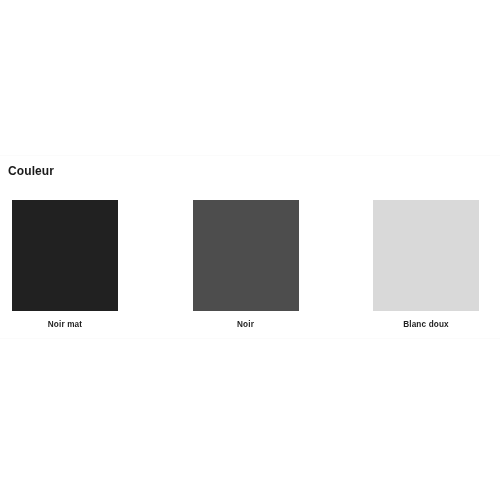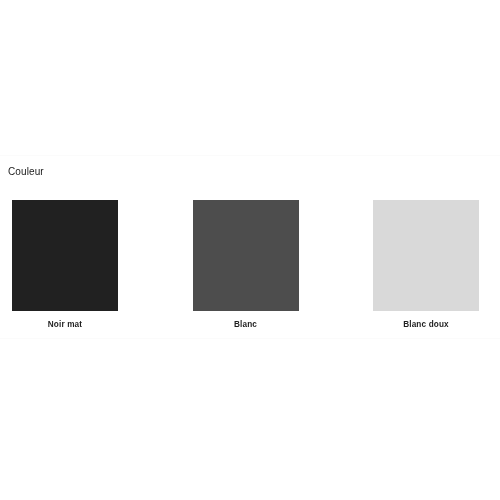--- a/index.html
+++ b/index.html
@@ -27,22 +27,22 @@
     background: #ffffff;
     border-top: 1px solid #fbfbfb;
     border-bottom: 1px solid #fbfbfb;
   }
 
   
   .option-title {
     position: absolute;
     left: 8px;
     top: 8px;
-    font-size: 10px;
-    font-weight: normal;
+    font-size: 12px;
+    font-weight: bold;
     color: #1a1a1a;
     letter-spacing: 0.1px;
     line-height: 15px;
     white-space: nowrap;
   }
 
   
   .swatch-row {
     position: absolute;
     left: 12px;
@@ -87,21 +87,21 @@
 
   <div class="swatch-row">
 
     <div class="swatch-item">
       <span class="swatch-chip" style="background: rgb(33, 33, 33);"></span>
       <span class="swatch-label" style="color: rgb(31, 31, 31);">Noir mat</span>
     </div>
 
     <div class="swatch-item">
       <span class="swatch-chip" style="background: rgb(77, 77, 77);"></span>
-      <span class="swatch-label" style="color: rgb(31, 31, 31);">Blanc</span>
+      <span class="swatch-label" style="color: rgb(31, 31, 31);">Noir</span>
     </div>
 
 
     <div class="swatch-item">
       <span class="swatch-chip" style="background: rgb(217, 217, 217);"></span>
       <span class="swatch-label" style="color: rgb(31, 31, 31);">Blanc doux</span>
     </div>
 
   </div>
 </div>

